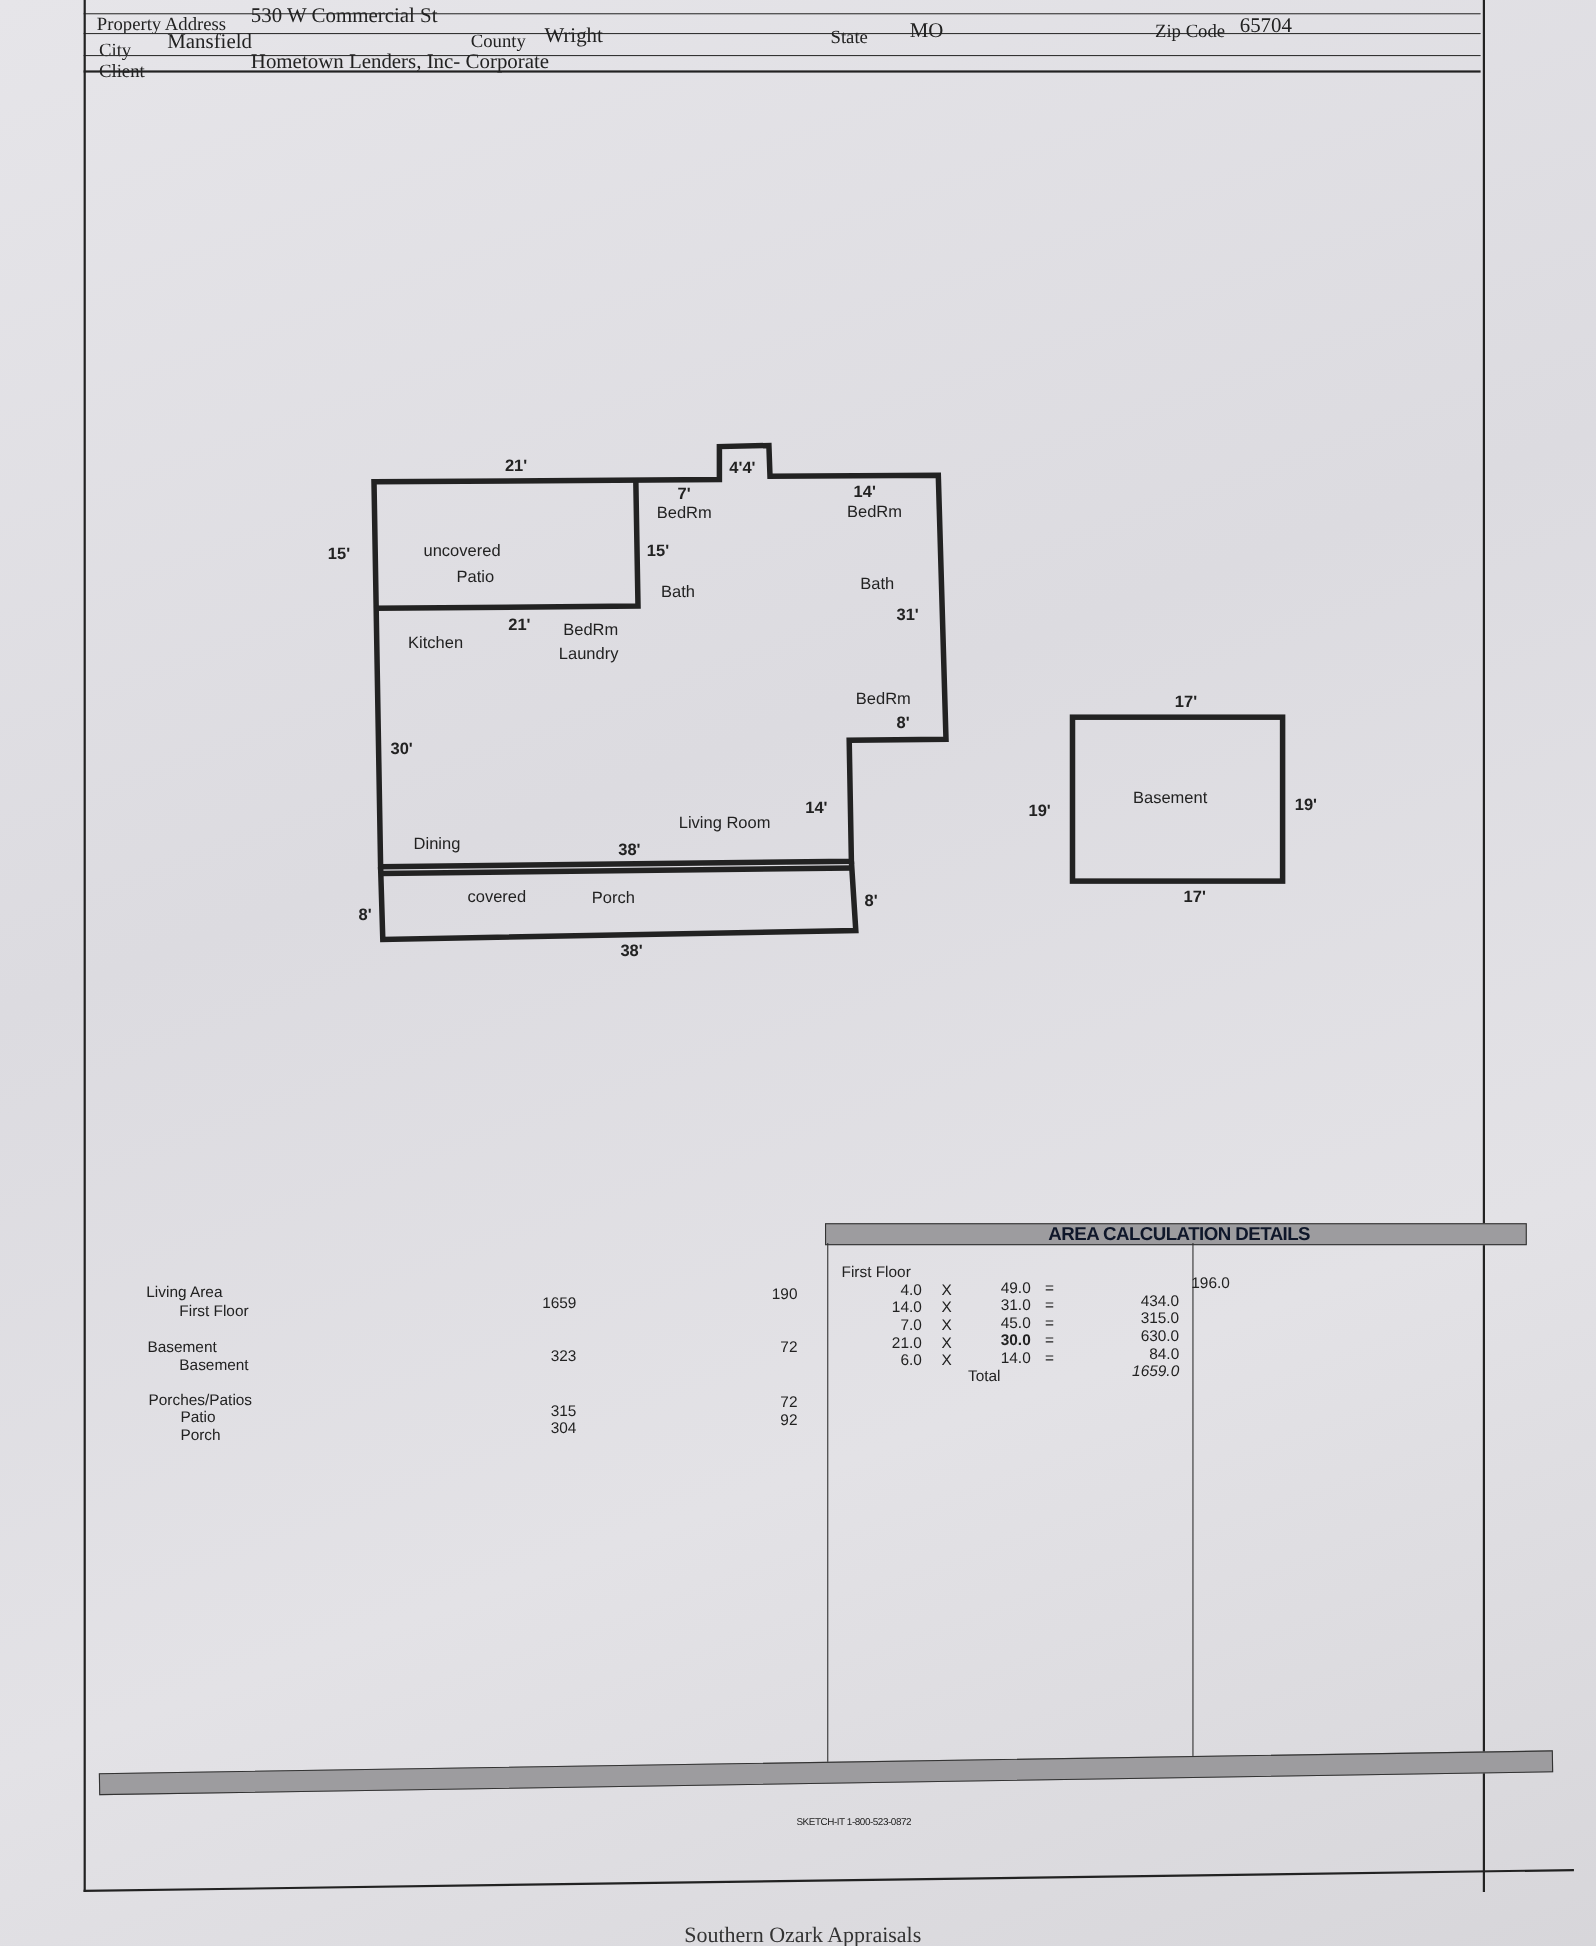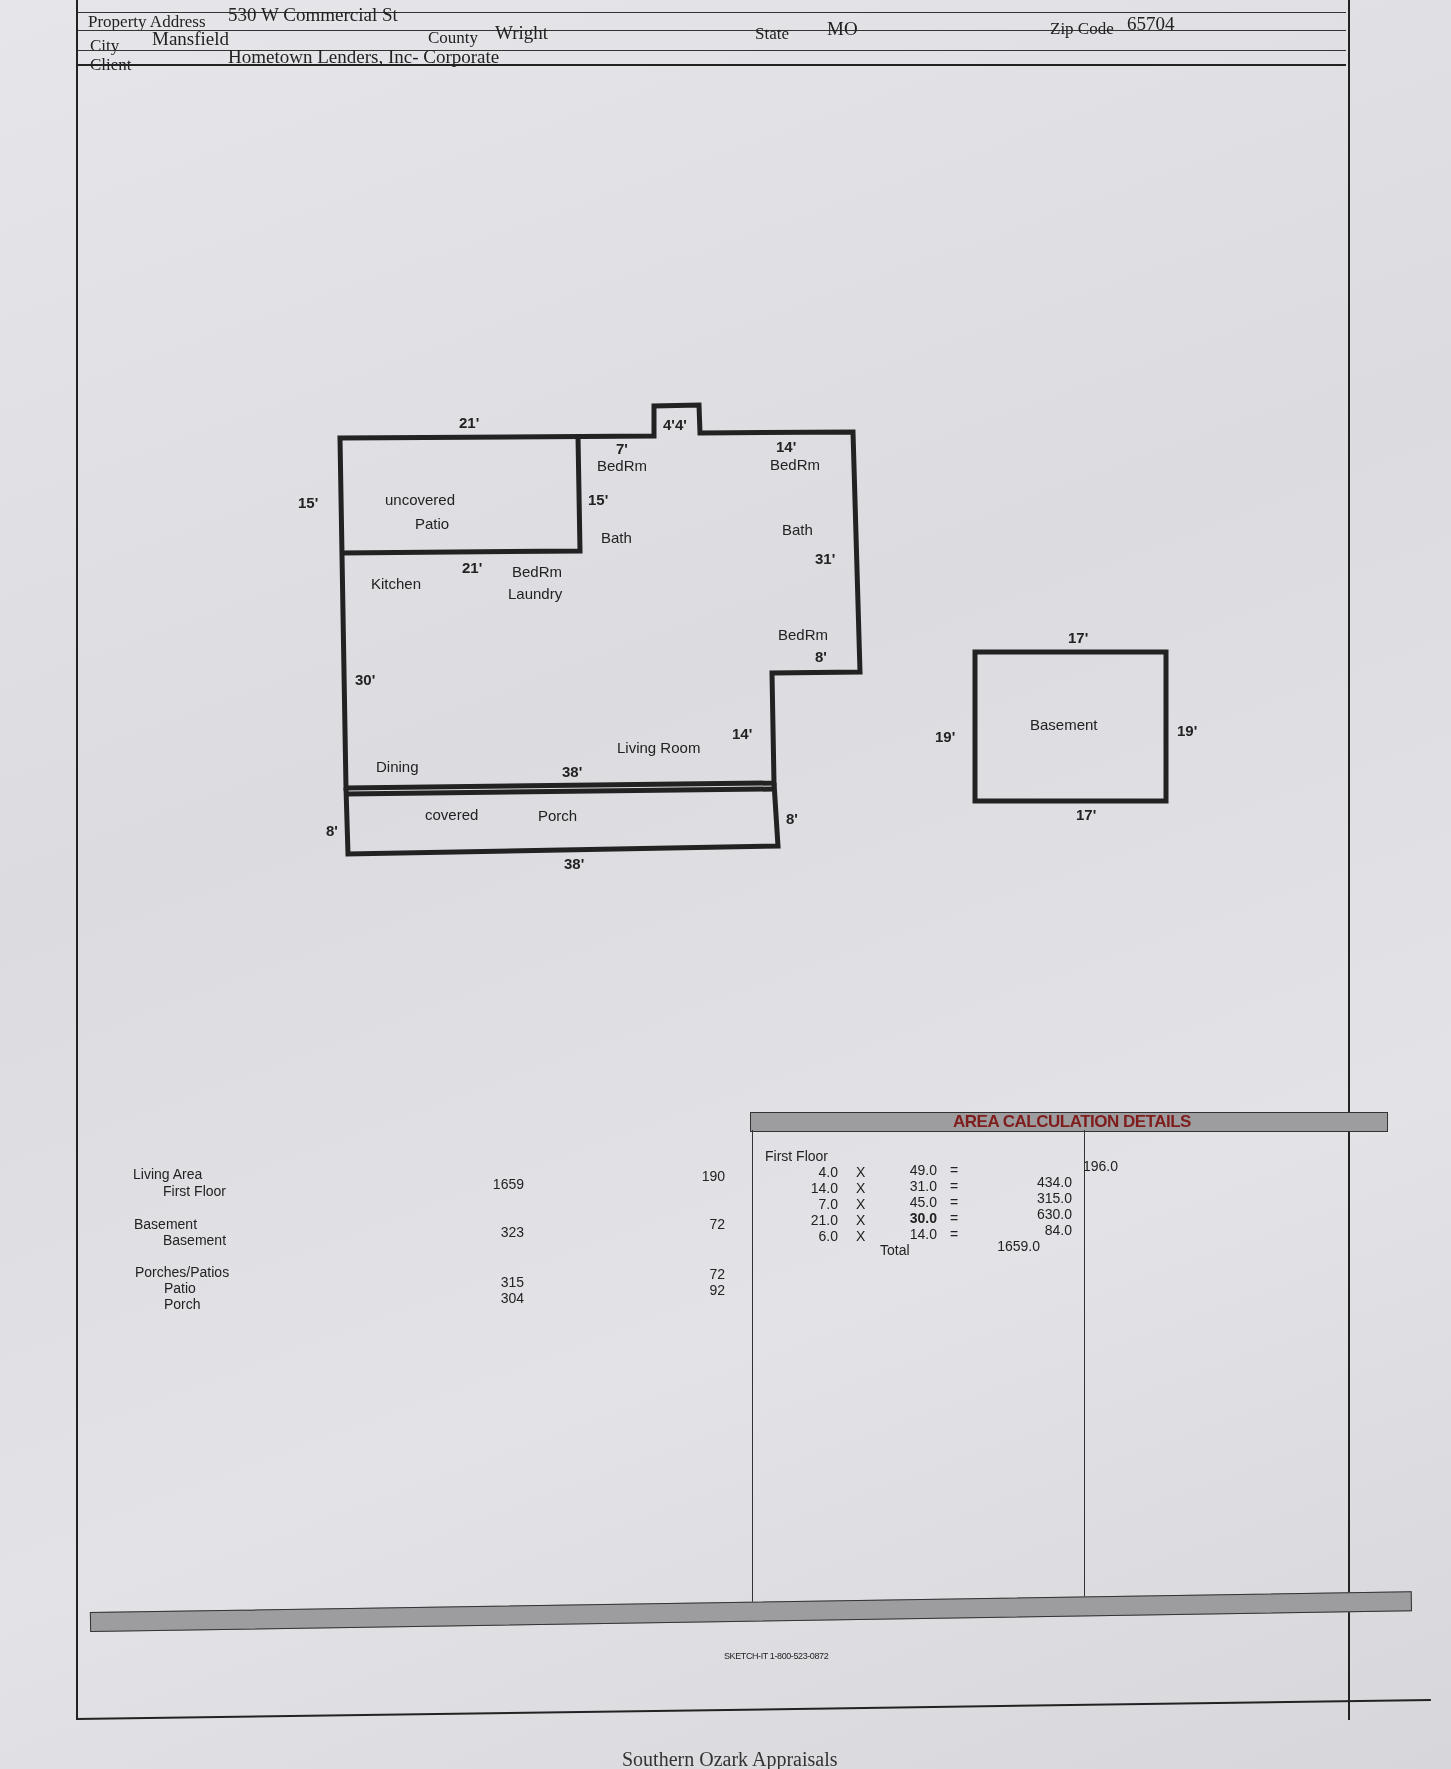--- a/index.html
+++ b/index.html
@@ -6,21 +6,21 @@
   body{width:1451px;height:1769px;background:#d9d8dc;overflow:hidden;position:relative;font-family:"Liberation Sans",sans-serif;color:#1a1a1a;}
   .sheet{position:absolute;left:0;top:0;width:1451px;height:1769px;background:linear-gradient(160deg,#e6e5e9 0%,#dcdbe0 40%,#e3e2e6 70%,#d7d6da 100%);}
   .frame{position:absolute;left:76px;top:0;width:1270px;height:1720px;border-left:2px solid #222;border-right:2px solid #222;}
   .hline{position:absolute;height:0;border-top:1.5px solid #333;}
   .hline.thick{border-top:2.5px solid #222;}
   .lbl{position:absolute;font-size:17px;font-family:Liberation Serif, serif;color:#222;}
   .val{position:absolute;font-family:"Liberation Serif",serif;font-size:19px;color:#222;}
   .plan{position:absolute;left:0;top:0;width:1451px;height:1000px;}
   .plan svg text{font-family:"Liberation Sans",sans-serif;fill:#222;}
   .band{position:absolute;background:#9d9c9f;border:1.5px solid #333;height:18px;}
-  .band span{position:absolute;font-weight:bold;font-size:17px;letter-spacing:-0.5px;color:#7f1d1d;top:-1px;}
+  .band span{position:absolute;font-weight:bold;font-size:17px;letter-spacing:-0.5px;color:#0f172a;top:-1px;}
   .vline{position:absolute;width:0;border-left:1.5px solid #333;}
   .cell{position:absolute;font-size:14px;color:#222;text-align:center;}
   .num{text-align:right;}
   .footer-brand{position:absolute;font-size:9px;color:#222;letter-spacing:-0.4px;}
   .bottom-co{position:absolute;font-family:"Liberation Serif",serif;font-size:20px;color:#333;}
 </style>
 </head>
 <body>
 
 <div class="sheet">
@@ -153,21 +153,21 @@
   <div class="cell" style="left:950px;top:1210px;">=</div>
   <div class="cell num" style="left:1010px;width:62px;top:1206px;">630.0</div>
 
   <div class="cell num" style="left:800px;width:38px;top:1228px;">6.0</div>
   <div class="cell" style="left:856px;top:1228px;">X</div>
   <div class="cell num" style="left:895px;width:42px;top:1226px;">14.0</div>
   <div class="cell" style="left:950px;top:1226px;">=</div>
   <div class="cell num" style="left:1010px;width:62px;top:1222px;">84.0</div>
 
   <div class="cell" style="left:880px;top:1242px;">Total</div>
-  <div class="cell num" style="left:978px;width:62px;top:1238px;">1659.0</div>
+  <div class="cell num" style="left:1010px;width:62px;top:1238px;font-style:italic;">1659.0</div>
 
   <div class="band" style="left:90px;top:1612px;width:1320px;height:18px;transform:rotate(-0.9deg);transform-origin:left center;"></div>
 
   <div class="footer-brand" style="left:724px;top:1651px;">SKETCH-IT 1-800-523-0872</div>
 
   <div class="hline thick" style="left:76px;top:1718px;width:1355px;transform:rotate(-0.8deg);transform-origin:left center;"></div>
 
   <div class="bottom-co" style="left:622px;top:1748px;">Southern Ozark Appraisals</div>
 </div>
 

